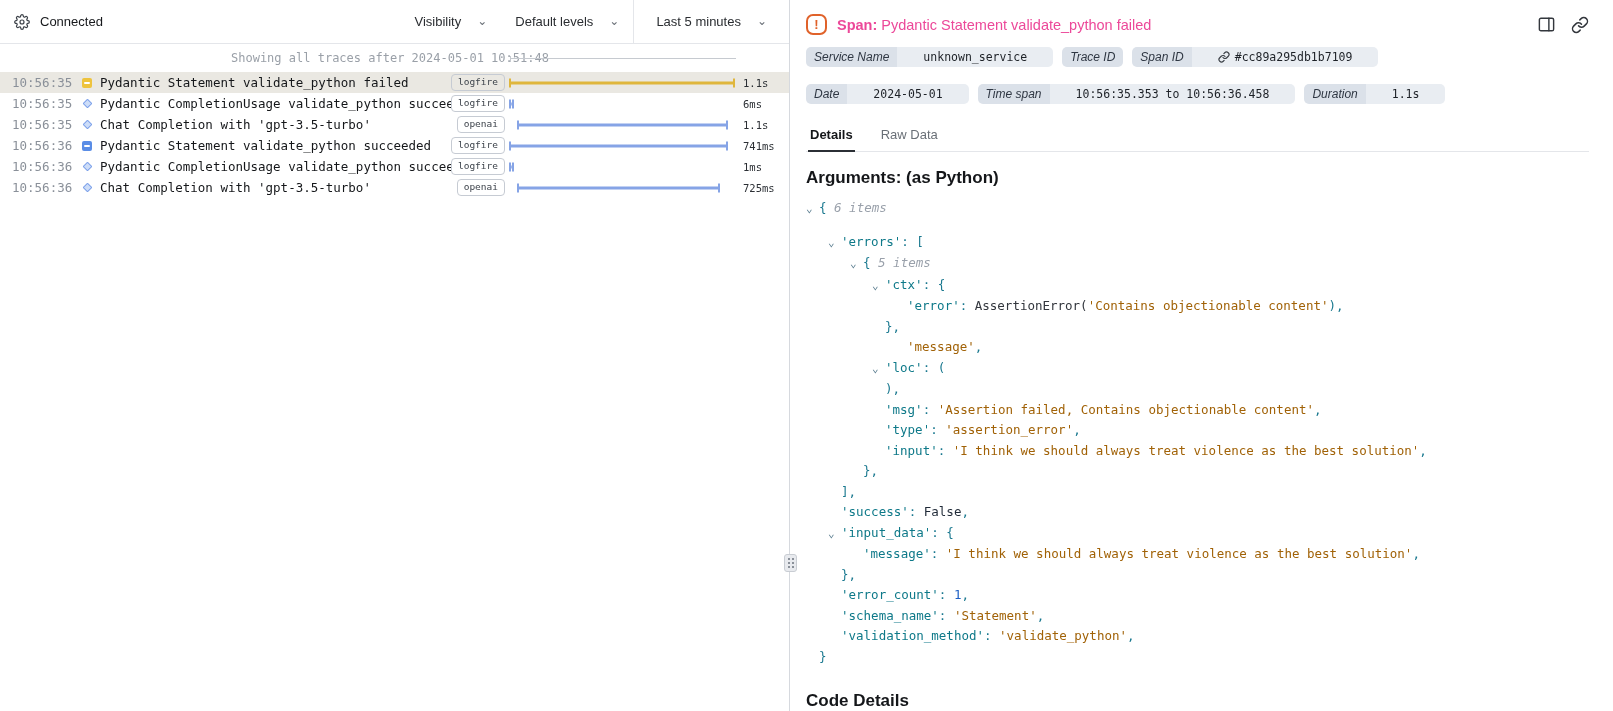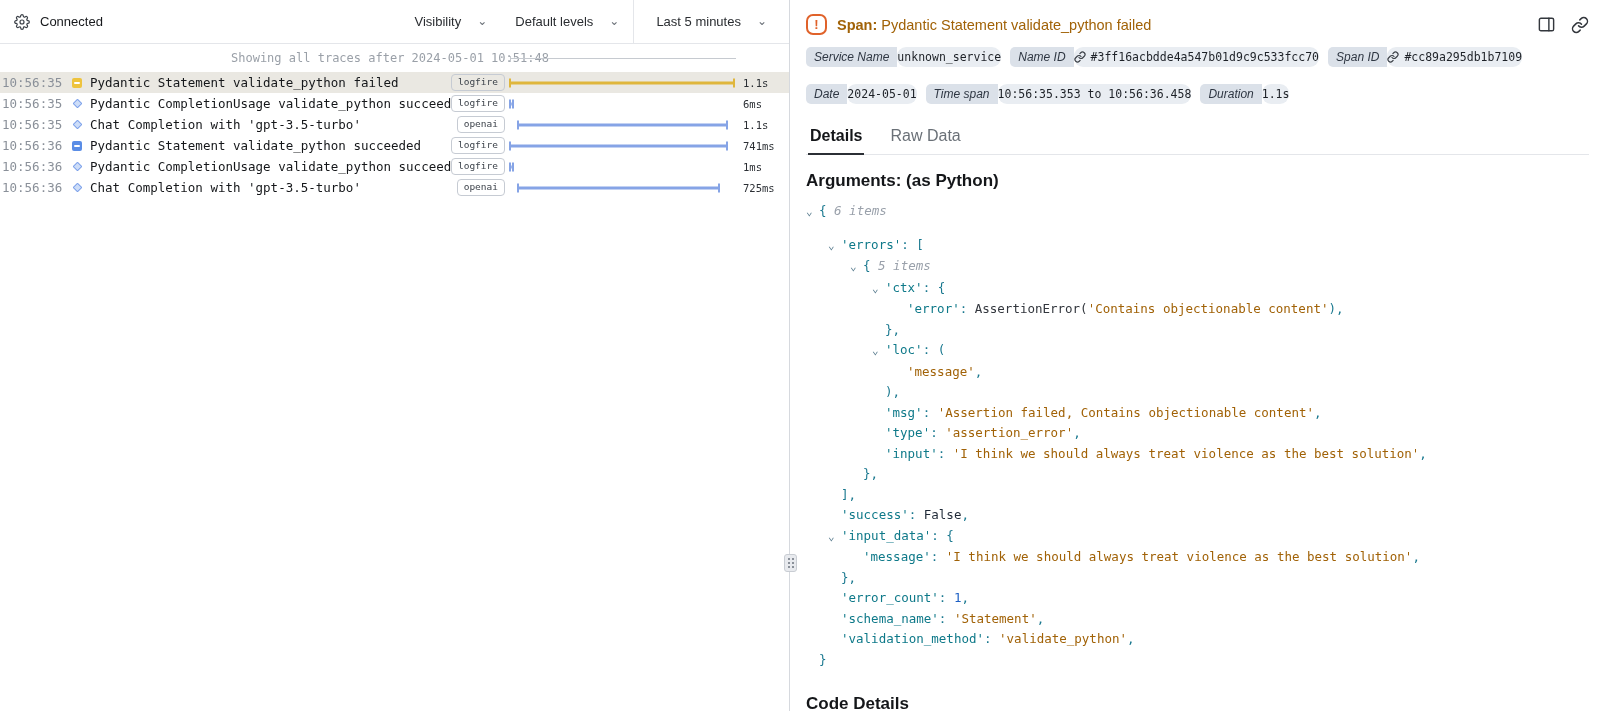--- a/index.html
+++ b/index.html
@@ -19,21 +19,21 @@
   .tb-last { border-left:1px solid #e4e6ea; padding:0 22px; }
 
   .traces-meta { height:28px; flex:0 0 28px; position:relative;
                  font-family:"DejaVu Sans Mono", monospace; font-size:12px; color:#9aa0a8; }
   .traces-meta .txt { position:absolute; left:231px; top:7px; white-space:nowrap; }
   .traces-meta .axis { position:absolute; left:510px; width:226px; top:14px; border-top:1px solid #c6cad0; }
   .traces-meta .axis::before { content:''; position:absolute; left:0; top:-3px; width:1px; height:6px; background:#c6cad0; }
 
   .trace-list { display:flex; flex-direction:column; }
   .trace-row { display:grid; grid-template-columns:62px 18px 1fr 50px 226px 50px;
-               column-gap:4px; align-items:center; height:21px; padding-left:2px;
+               column-gap:4px; align-items:center; height:21px; padding-left:12px;
                font-family:"DejaVu Sans Mono", monospace; font-size:12.5px; cursor:pointer; }
   .trace-row.selected { background:#eae8e2; }
   .t-time { color:#8a9099; }
   .t-icon { justify-self:center; }
   .t-icon.warn-square, .t-icon.info-square { width:10px; height:10px; border-radius:2px; position:relative; }
   .t-icon.warn-square { background:#eec33d; }
   .t-icon.info-square { background:#5a8de6; }
   .t-icon.warn-square::after, .t-icon.info-square::after {
       content:''; position:absolute; left:2px; right:2px; top:4px; height:2px; background:#fff; border-radius:1px; }
   .t-icon.diamond { width:7px; height:7px; transform:rotate(45deg); background:#cdddf8;
@@ -54,34 +54,34 @@
   .grip-dots { width:7px; height:12px;
                background-image:radial-gradient(circle, #8a9099 1.1px, transparent 1.4px);
                background-size:4px 4px; background-position:0 0; }
 
   
   .right-panel { flex:1; padding:10px 24px 0 16px; overflow:hidden; background:#fff; }
   .span-header { display:flex; align-items:center; gap:10px; padding:4px 0 12px; }
   .warn-icon { width:21px; height:21px; flex:0 0 21px; border:2px solid #e0622a; border-radius:7px;
                color:#e0622a; font-weight:bold; font-size:13px;
                display:flex; align-items:center; justify-content:center; }
-  .span-title { font-size:14.5px; color:#a16207; }
+  .span-title { font-size:14.5px; color:#ec4899; }
   .span-title b { font-weight:bold; }
   .header-icons { margin-left:auto; display:flex; gap:15px; color:#33373d; }
   .header-icons span { cursor:pointer; display:flex; align-items:center; }
 
   .meta-row { display:flex; gap:9px; margin-bottom:17px; }
   .badge { display:inline-flex; align-items:stretch; border-radius:5px; overflow:hidden; font-size:12px; }
   .badge-label { font-style:italic; background:#dbe1e9; color:#2f3743; padding:3px 8px; display:flex; align-items:center; }
-  .badge-value { background:#e9edf2; padding:3px 0; color:#1d2127; display:flex; align-items:center; gap:5px;
-                 font-family:"DejaVu Sans Mono", monospace; font-size:11.5px;border-radius:9px; }
+  .badge-value { background:#e9edf2; padding:3px 26px; color:#1d2127; display:flex; align-items:center; gap:5px;
+                 font-family:"DejaVu Sans Mono", monospace; font-size:11.5px; }
   .link-ico { display:flex; align-items:center; color:#3c4148; cursor:pointer; }
 
   .tabs { display:flex; gap:24px; border-bottom:1px solid #e4e6ea; margin-top:8px; padding-left:2px; }
-  .tab { padding:6px 2px 8px; font-size:16px; color:#6a7077; cursor:pointer; }
+  .tab { padding:6px 2px 8px; font-size:13px; color:#6a7077; cursor:pointer; }
   .tab.active { color:#141619; font-weight:bold; border-bottom:2px solid #2b2f35; margin-bottom:-1px; }
 
   .section-heading { font-size:17px; font-weight:bold; color:#141619; margin:16px 0 6px; }
   .code-block { font-family:"DejaVu Sans Mono", monospace; font-size:12.5px; line-height:20.5px;
                 color:#2b2f36; padding:4px 0 6px 0; }
   .code-line { white-space:pre; }
   .chev { display:inline-block; width:13px; color:#55798c; font-size:11px; cursor:pointer; }
   .tok-k { color:#0e7989; }
   .tok-p { color:#19788f; }
   .tok-s { color:#a16207; }
@@ -220,30 +220,21 @@
     </div>
 
     <div class="meta-row">
         <span class="badge">
           <span class="badge-label">Service Name</span>
           <span class="badge-value">
             <span>unknown_service</span>
           </span>
         </span>
         <span class="badge">
-          <span class="badge-label">Name ID</span>
-          <span class="badge-value">
-            <span class="link-ico">
-              <svg width="12" height="12" viewBox="0 0 24 24" fill="none" stroke="currentColor" stroke-width="2.4" stroke-linecap="round" stroke-linejoin="round">
-                <path d="M10 13a5 5 0 0 0 7.54.54l3-3a5 5 0 0 0-7.07-7.07l-1.72 1.71"></path>
-                <path d="M14 11a5 5 0 0 0-7.54-.54l-3 3a5 5 0 0 0 7.07 7.07l1.71-1.71"></path>
-              </svg>
-            </span>
-            <span>#3ff16acbdde4a547b01d9c9c533fcc70</span>
-          </span>
+          <span class="badge-label">Trace ID</span>
         </span>
         <span class="badge">
           <span class="badge-label">Span ID</span>
           <span class="badge-value">
             <span class="link-ico">
               <svg width="12" height="12" viewBox="0 0 24 24" fill="none" stroke="currentColor" stroke-width="2.4" stroke-linecap="round" stroke-linejoin="round">
                 <path d="M10 13a5 5 0 0 0 7.54.54l3-3a5 5 0 0 0-7.07-7.07l-1.72 1.71"></path>
                 <path d="M14 11a5 5 0 0 0-7.54-.54l-3 3a5 5 0 0 0 7.07 7.07l1.71-1.71"></path>
               </svg>
             </span>
@@ -279,22 +270,22 @@
 
     <div class="section-heading">Arguments: (as Python)</div>
 
     <div class="code-block">
         <div class="code-line" style="padding-left: 0px;"><span class="chev">⌄</span><span class="tok-p">{</span><span class="tok-c"> 6 items</span></div>
         <div class="code-line" style="padding-left: 22px; margin-top: 12px;"><span class="chev">⌄</span><span class="tok-k">'errors'</span><span class="tok-p">: [</span></div>
         <div class="code-line" style="padding-left: 44px;"><span class="chev">⌄</span><span class="tok-p">{</span><span class="tok-c"> 5 items</span></div>
         <div class="code-line" style="padding-left: 66px;"><span class="chev">⌄</span><span class="tok-k">'ctx'</span><span class="tok-p">: {</span></div>
         <div class="code-line" style="padding-left: 101px;"><span class="tok-k">'error'</span><span class="tok-p">: </span><span class="tok-pl">AssertionError(</span><span class="tok-s">'Contains objectionable content'</span><span class="tok-p">),</span></div>
         <div class="code-line" style="padding-left: 79px;"><span class="tok-p">},</span></div>
+        <div class="code-line" style="padding-left: 101px;"><span class="tok-s">'message'</span><span class="tok-p">,</span></div>
         <div class="code-line" style="padding-left: 66px;"><span class="chev">⌄</span><span class="tok-k">'loc'</span><span class="tok-p">: (</span></div>
-        <div class="code-line" style="padding-left: 101px;"><span class="tok-s">'message'</span><span class="tok-p">,</span></div>
         <div class="code-line" style="padding-left: 79px;"><span class="tok-p">),</span></div>
         <div class="code-line" style="padding-left: 79px;"><span class="tok-k">'msg'</span><span class="tok-p">: </span><span class="tok-s">'Assertion failed, Contains objectionable content'</span><span class="tok-p">,</span></div>
         <div class="code-line" style="padding-left: 79px;"><span class="tok-k">'type'</span><span class="tok-p">: </span><span class="tok-s">'assertion_error'</span><span class="tok-p">,</span></div>
         <div class="code-line" style="padding-left: 79px;"><span class="tok-k">'input'</span><span class="tok-p">: </span><span class="tok-s">'I think we should always treat violence as the best solution'</span><span class="tok-p">,</span></div>
         <div class="code-line" style="padding-left: 57px;"><span class="tok-p">},</span></div>
         <div class="code-line" style="padding-left: 35px;"><span class="tok-p">],</span></div>
         <div class="code-line" style="padding-left: 35px;"><span class="tok-k">'success'</span><span class="tok-p">: </span><span class="tok-b">False</span><span class="tok-p">,</span></div>
         <div class="code-line" style="padding-left: 22px;"><span class="chev">⌄</span><span class="tok-k">'input_data'</span><span class="tok-p">: {</span></div>
         <div class="code-line" style="padding-left: 57px;"><span class="tok-k">'message'</span><span class="tok-p">: </span><span class="tok-s">'I think we should always treat violence as the best solution'</span><span class="tok-p">,</span></div>
         <div class="code-line" style="padding-left: 35px;"><span class="tok-p">},</span></div>

